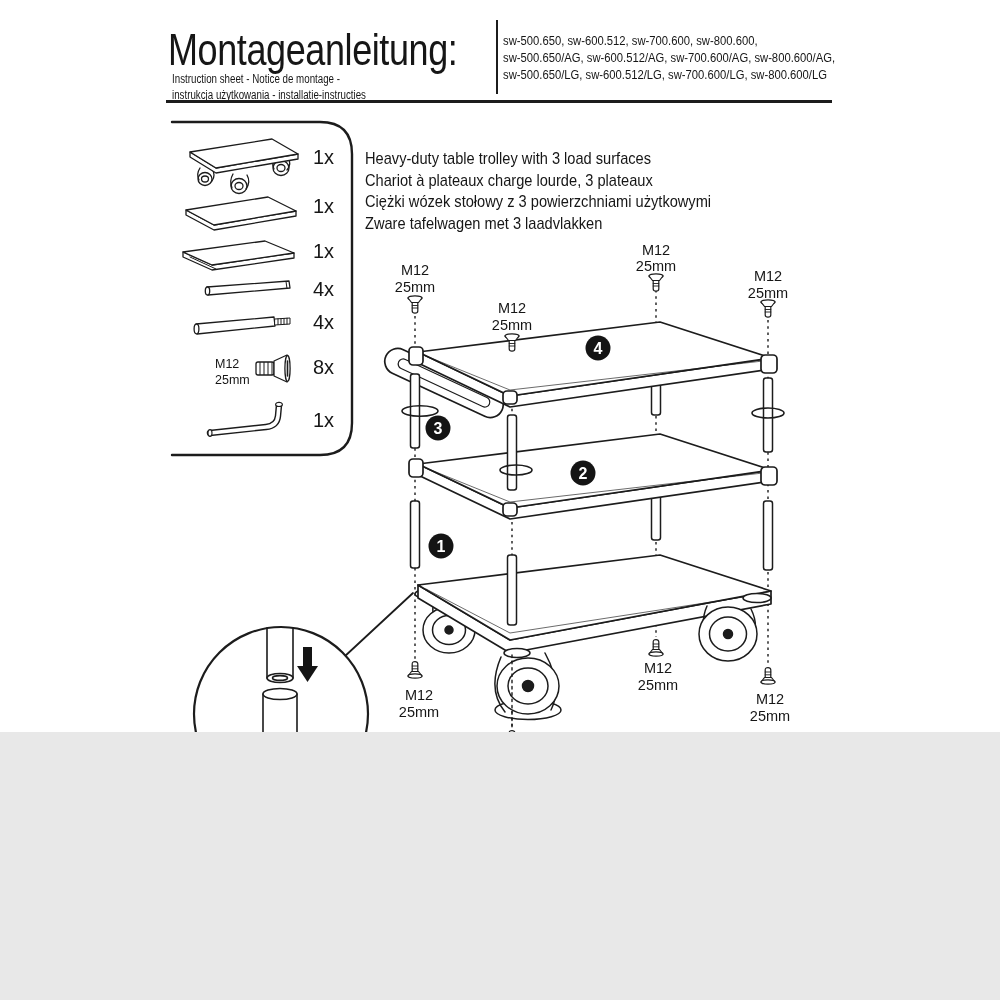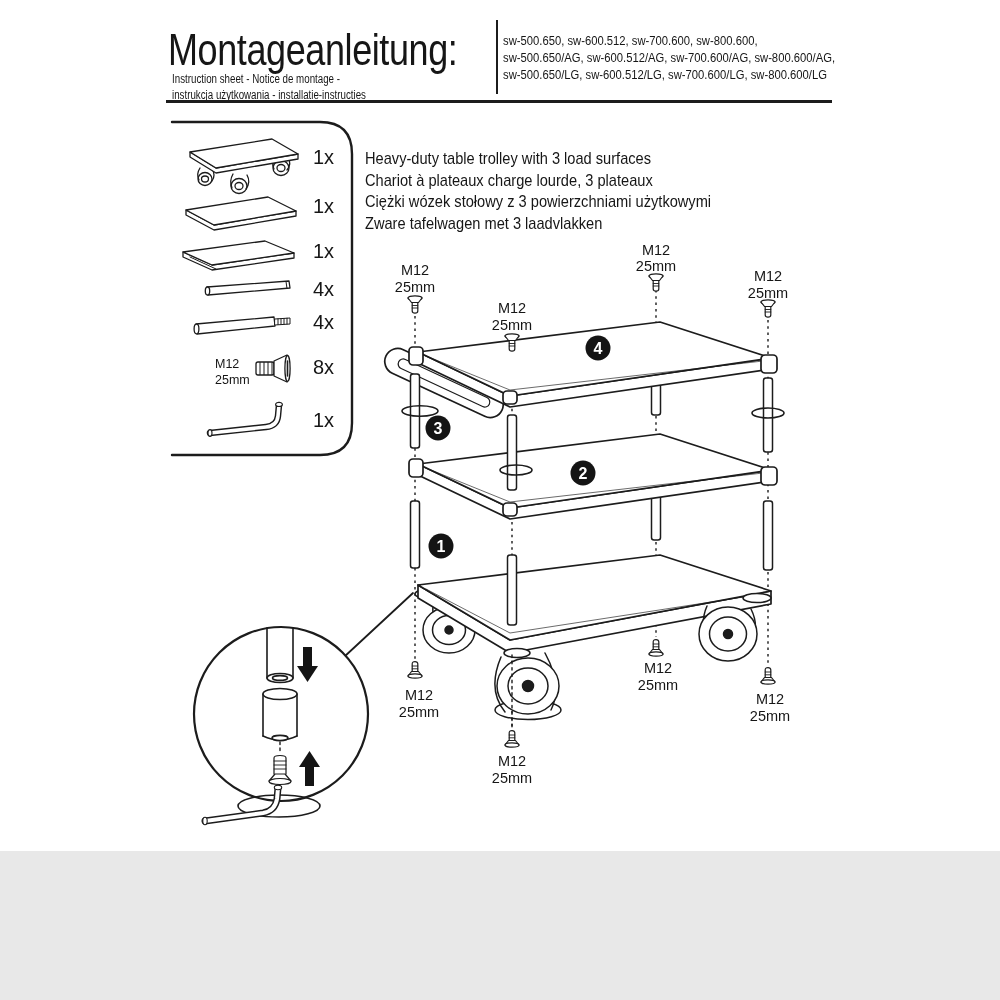--- a/index.html
+++ b/index.html
@@ -1,16 +1,16 @@
 <!DOCTYPE html>
 <html><head>
 <meta charset="utf-8">
 <style>
   html,body{margin:0;padding:0;background:#e8e8e8;}
-  .page{position:relative;width:1000px;height:851px;background:#ffffff;
+  .page{position:relative;width:1000px;height:732px;background:#ffffff;
         font-family:"Liberation Sans",sans-serif;color:#161616;overflow:hidden;margin:0 auto;}
   .abs{position:absolute;}
   .cx{display:inline-block;transform-origin:0 0;}
 
   
   .main-title{left:168px;top:24px;font-size:45px;letter-spacing:-.5px;white-space:nowrap;transform:scaleX(.80);}
   .sub1{left:172px;top:72px;font-size:12.5px;transform:scaleX(.78);white-space:nowrap;}
   .sub2{left:172px;top:88px;font-size:12.5px;transform:scaleX(.78);white-space:nowrap;}
   .vdiv{left:496px;top:20px;width:2px;height:74px;background:#1c1c1c;}
   .codes{left:503px;top:33px;font-size:12.5px;line-height:17px;white-space:nowrap;transform:scaleX(.90);}

